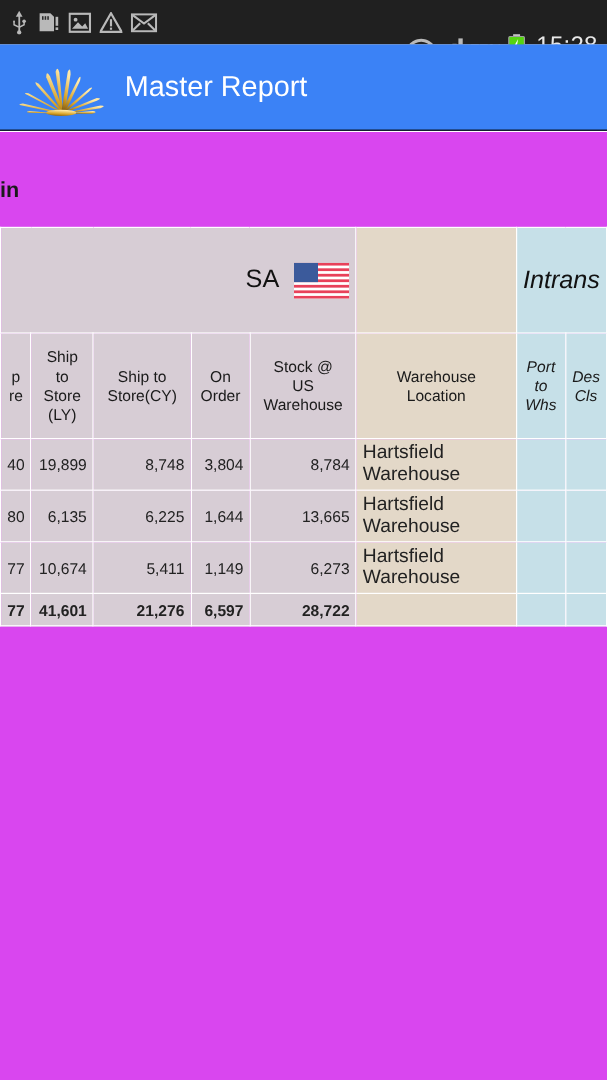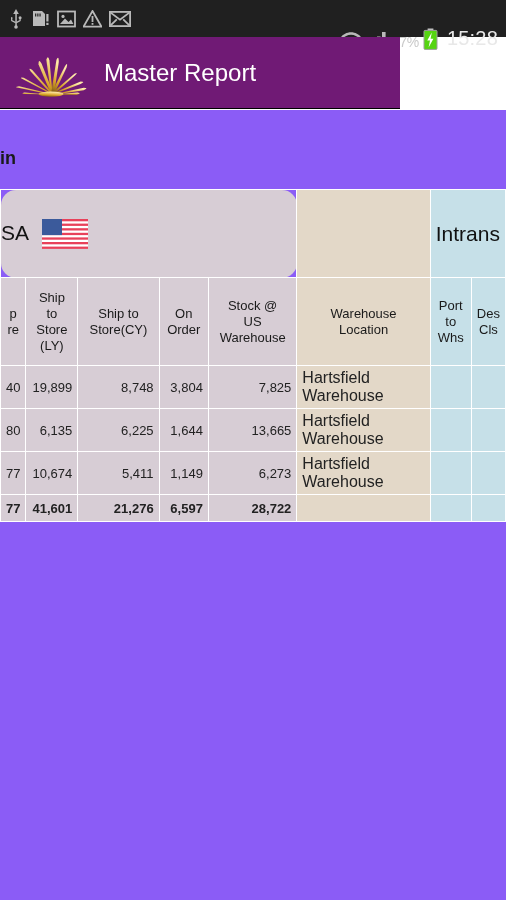--- a/index.html
+++ b/index.html
@@ -10,46 +10,46 @@
   #statusbar { position:absolute; top:0; left:0; width:506px; height:37px;
                background:#202020; display:flex; align-items:center;
                padding:0 8px; }
   #statusbar .left { display:flex; align-items:center; gap:7px; }
   #statusbar .right { margin-left:auto; display:flex; align-items:flex-end; gap:4px; }
   .sicon { display:block; }
   .pct { color:#c9c9c9; font-size:14px; letter-spacing:-0.3px; }
   .clock { color:#e8e8e8; font-size:20px; letter-spacing:0.2px; margin-left:5px;margin-top:40px; }
 
   
-  #actionbar { position:absolute; top:37px; left:0; width:400px; height:72px;
-               background:#701a75; display:flex; align-items:center;
+  #actionbar { position:absolute; top:37px; left:0; width:506px; height:72px;
+               background:#3b82f6; display:flex; align-items:center;
                border-bottom:1px solid #000; }
   #logo { width:78px; height:52px; margin-left:12px; flex:0 0 auto; }
   #apptitle { color:#ffffff; font-size:24px; margin-left:14px; font-weight:400; }
 
   
   #report { position:absolute; top:110px; left:0; width:506px; height:790px;
-            background:#8b5cf6; }
+            background:#d946ef; }
   #rpt-title { position:absolute; left:0; top:38px; font-size:18px;
                font-weight:bold; color:#1a1a1a; }
 
   #tablewrap { position:absolute; left:0; top:79px; width:506px; }
 
   table.grid { border-collapse:collapse; table-layout:fixed;
                font-size:12.5px; color:#222; }
   table.grid td { border:1px solid #ffffff; vertical-align:middle;
                   padding:3px 5px; }
 
   .c-usa   { background:#d7cdd5; }
   .c-beige { background:#e3d8c8; }
-  .c-blue  { background:#c6e0e8; }
+  .c-blue  { background:#c6e0e8;font-style:italic; }
 
   .grp { text-align:center; font-size:21px; height:88px; color:#111;
          border-top:2px solid #8a8a8a; }
-  .grp.left { text-align:left; padding-left:0;border-radius:15px; }
+  .grp.left { text-align:right; padding-left:0; }
   .hdr { text-align:center; font-size:13px; height:88px; line-height:16px;
          color:#1a1a1a; }
   .num { text-align:right; font-size:13px; height:27px; }
   .txt { text-align:left;  font-size:16px; height:27px;margin-top:40px; }
   .tot td { font-weight:bold; border-bottom:2px solid #8a8a8a; }
   .tot .c-beige, .tot .c-blue { font-weight:normal; }
 
   #flag { display:inline-block; vertical-align:middle; margin-left:8px; }
 </style>
 </head>
@@ -202,21 +202,21 @@
         <td class="hdr c-beige">Warehouse<br>Location</td>
         <td class="hdr c-blue">Port<br>to<br>Whs</td>
         <td class="hdr c-blue">Des<br>Cls</td>
       </tr>
 
       <tr>
         <td class="num c-usa">40</td>
         <td class="num c-usa">19,899</td>
         <td class="num c-usa">8,748</td>
         <td class="num c-usa">3,804</td>
-        <td class="num c-usa">7,825</td>
+        <td class="num c-usa">8,784</td>
         <td class="txt c-beige">Hartsfield Warehouse</td>
         <td class="num c-blue"></td>
         <td class="num c-blue"></td>
       </tr>
       <tr>
         <td class="num c-usa">80</td>
         <td class="num c-usa">6,135</td>
         <td class="num c-usa">6,225</td>
         <td class="num c-usa">1,644</td>
         <td class="num c-usa">13,665</td>

